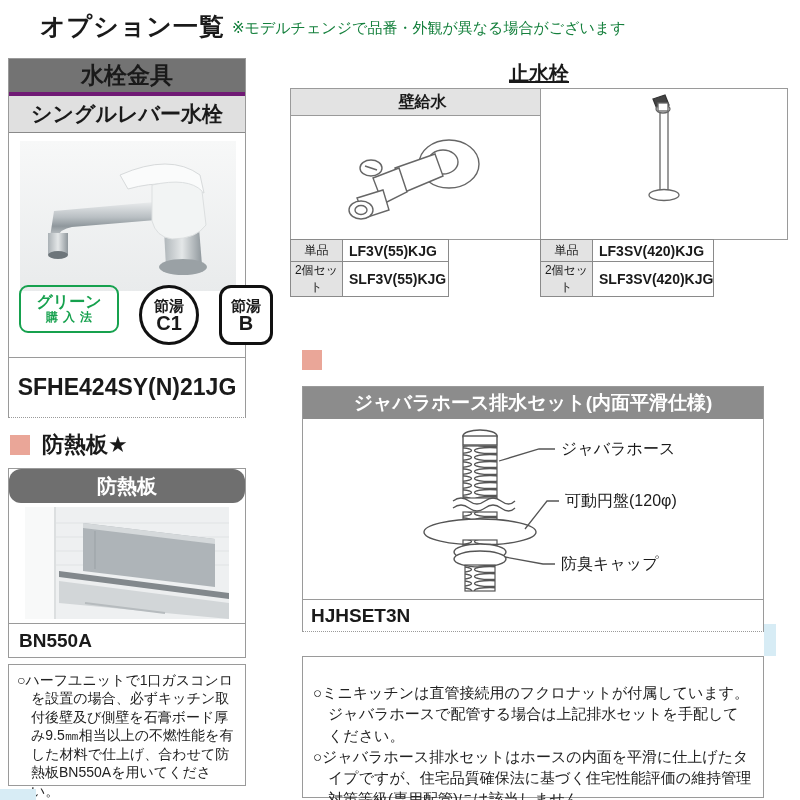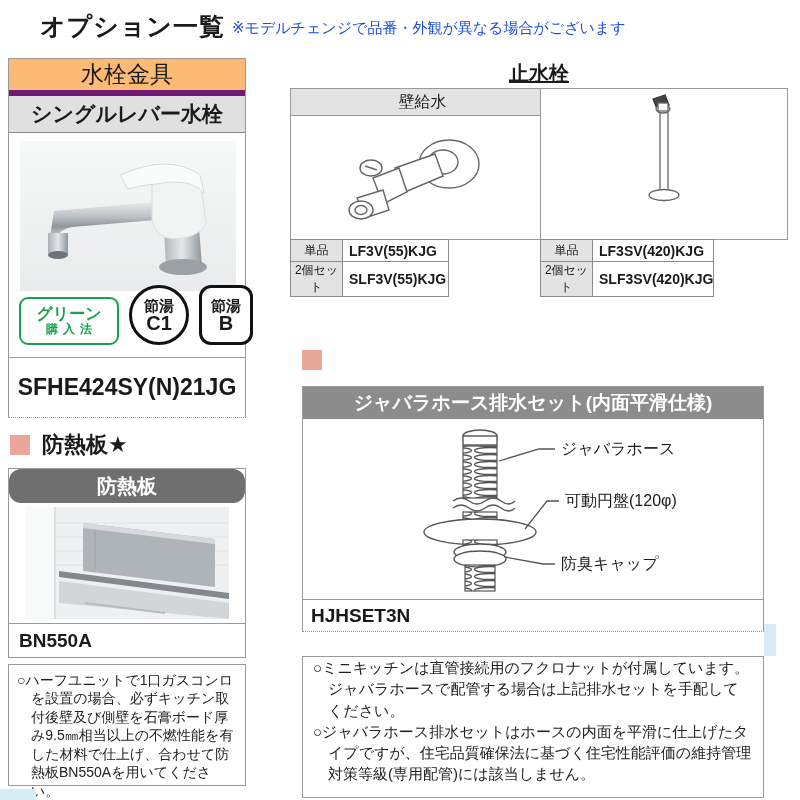--- a/index.html
+++ b/index.html
@@ -1,29 +1,29 @@
 <!DOCTYPE html>
 <html><head>
 <meta charset="utf-8">
 <style>
   html,body{margin:0;padding:0;background:#fff;}
   #page{position:relative;width:800px;height:800px;background:#ffffff;
         font-family:"Liberation Sans","DejaVu Sans",sans-serif;color:#1a1a1a;overflow:hidden;}
   .abs{position:absolute;}
   .card{position:absolute;border:1px solid #9a9a9a;background:#fff;box-sizing:border-box;}
   .hd{display:flex;align-items:center;justify-content:center;box-sizing:border-box;}
-  .teal-hd{background:#fdba74;border-bottom:6px solid #701a75;font-weight:normal;font-size:23px;}
+  .teal-hd{background:#737373;border-bottom:4px solid #701a75;font-weight:bold;font-size:23px;}
   .gray-hd{background:#e0e0e0;border-bottom:1px solid #8a8a8a;font-weight:bold;font-size:21px;}
   .dark-hd{background:#6f6f6f;color:#fff;font-weight:bold;font-size:20px;border-radius:12px;}
   .mid-hd{background:#8c8c8c;color:#fff;font-weight:bold;font-size:19px;}
   .imgarea{position:relative;background:#fff;box-sizing:border-box;}
   .model-row{display:flex;align-items:center;box-sizing:border-box;font-weight:bold;border-top:1px solid #9a9a9a;}
   .section-title{display:flex;align-items:center;gap:12px;font-weight:bold;font-size:22px;}
   .marker{width:20px;height:20px;background:#eaa698;}
-  .badges{position:absolute;left:10px;bottom:12px;display:flex;align-items:flex-end;gap:10px;}
+  .badges{position:absolute;left:10px;bottom:12px;display:flex;align-items:flex-start;gap:20px;}
   .green-badge{width:96px;height:44px;border:2px solid #16a14e;border-radius:9px;color:#16a14e;
                display:flex;flex-direction:column;align-items:center;justify-content:center;
                font-weight:bold;line-height:1.15;}
   .green-badge .l1{font-size:16px;}
   .green-badge .l2{font-size:12px;letter-spacing:5px;margin-right:-5px;}
   .round-badge{width:54px;height:54px;border:3px solid #111;border-radius:50%;
                display:flex;flex-direction:column;align-items:center;justify-content:center;
                font-weight:bold;line-height:1.0;background:#fff;}
   .sq-badge{width:48px;height:54px;border:3px solid #111;border-radius:12px;
             display:flex;flex-direction:column;align-items:center;justify-content:center;
@@ -31,21 +31,21 @@
   .badge-top{font-size:15px;}
   .badge-bot{font-size:20px;}
   table.pn{border-collapse:collapse;position:absolute;}
   table.pn td{border:1px solid #8a8a8a;height:22px;padding:0;box-sizing:border-box;}
   table.pn td.lbl{background:#e3e3e3;text-align:center;font-size:12px;width:52px;}
   table.pn td.val{background:#fff;font-weight:bold;font-size:14px;padding-left:6px;}
   .notebox{position:absolute;border:1px solid #9a9a9a;background:#fff;box-sizing:border-box;color:#222;}
   .notebox p{margin:0;text-indent:-1em;padding-left:1em;}
   .diagram-label{position:absolute;font-size:16px;color:#1a1a1a;white-space:nowrap;}
   .title-main{font-weight:bold;font-size:25px;letter-spacing:1px;}
-  .title-note{font-size:15px;color:#1d4ed8;}
+  .title-note{font-size:15px;color:#15803d;}
   .center-title{text-align:center;font-weight:bold;font-size:20px;text-decoration:underline;}
   .blue-strip{position:absolute;background:#d7ecf5;}
 </style>
 </head>
 <body>
 
 <div id="page">
 
   <div class="abs title-main" style="left:40px;top:10px;">オプション一覧</div>
   <div class="abs title-note" style="left:232px;top:19px;">※モデルチェンジで品番・外観が異なる場合がございます</div>
@@ -133,21 +133,21 @@
     </div>
     <div class="model-row" style="height:34px;padding-left:10px;font-size:19px;">BN550A</div>
   </div>
 
   <div class="notebox" style="left:8px;top:664px;width:238px;height:122px;padding:6px 8px;font-size:14px;line-height:1.32;">
     <p>○ハーフユニットで1口ガスコンロを設置の場合、必ずキッチン取付後壁及び側壁を石膏ボード厚み9.5㎜相当以上の不燃性能を有した材料で仕上げ、合わせて防熱板BN550Aを用いてください。</p>
   </div>
 
   <div class="abs center-title" style="left:290px;top:60px;width:498px;">止水栓</div>
 
-  <div class="card" style="left:290px;top:88px;width:265px;height:152px;">
+  <div class="card" style="left:290px;top:88px;width:265px;height:152px;font-weight:bold;">
     <div class="hd" style="height:27px;background:#e3e3e3;border-bottom:1px solid #9a9a9a;font-size:16px;">壁給水</div>
     <div class="imgarea" style="height:123px;">
       <svg width="220" height="116" viewBox="0 0 220 116" style="position:absolute;left:8px;top:2px;">
         <g fill="#ffffff" stroke="#666" stroke-width="1.4">
           <ellipse cx="150" cy="46" rx="30" ry="24"></ellipse>
           <ellipse cx="144" cy="44" rx="15" ry="12"></ellipse>
           <path d="M96,50 L136,36 L144,58 L106,74 Z"></path>
           <path d="M74,60 L100,50 L108,74 L84,86 Z"></path>
           <ellipse cx="72" cy="50" rx="11" ry="8"></ellipse>
           <line x1="66" y1="48" x2="78" y2="52"></line>
@@ -232,21 +232,21 @@
         <polyline points="222,110 244,82 256,82" fill="none" stroke="#555" stroke-width="1.3"></polyline>
         <polyline points="202,138 240,145 252,145" fill="none" stroke="#555" stroke-width="1.3"></polyline>
       </svg>
       <div class="diagram-label" style="left:258px;top:20px;">ジャバラホース</div>
       <div class="diagram-label" style="left:262px;top:72px;">可動円盤(120φ)</div>
       <div class="diagram-label" style="left:258px;top:135px;">防臭キャップ</div>
     </div>
     <div class="model-row" style="height:32px;padding-left:8px;font-size:19px;">HJHSET3N</div>
   </div>
 
-  <div class="notebox" style="left:302px;top:656px;width:462px;height:142px;padding:0 10px;font-size:15px;line-height:1.42;">
+  <div class="notebox" style="left:302px;top:656px;width:462px;height:142px;padding:25px 10px;font-size:15px;line-height:1.42;">
     <p>○ミニキッチンは直管接続用のフクロナットが付属しています。ジャバラホースで配管する場合は上記排水セットを手配してください。</p>
     <p>○ジャバラホース排水セットはホースの内面を平滑に仕上げたタイプですが、住宅品質確保法に基づく住宅性能評価の維持管理対策等級(専用配管)には該当しません。</p>
   </div>
 
   <div class="blue-strip" style="left:764px;top:624px;width:12px;height:32px;"></div>
   <div class="blue-strip" style="left:0px;top:789px;width:36px;height:11px;"></div>
 
 </div>
 
 </body></html>

